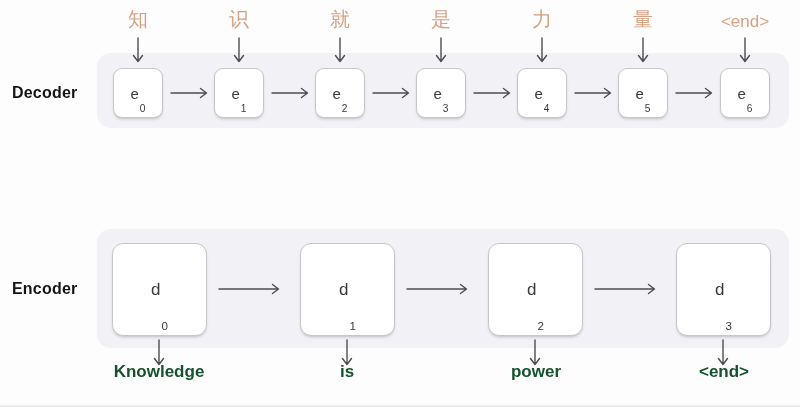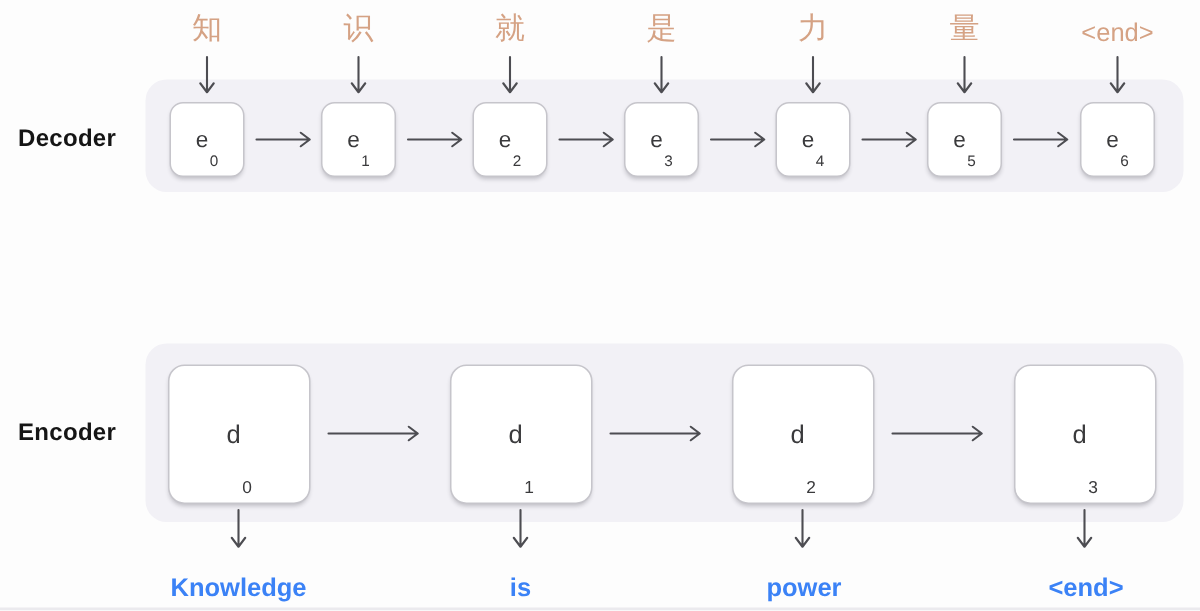--- a/index.html
+++ b/index.html
@@ -76,22 +76,22 @@
   }
   .token.input-token {
     top: 6px;
     color: #d5a284;
     font-size: 20px;
     font-weight: 500;
     line-height: 26px;
   }
   .token.input-token.end-tag { font-size: 17px; }
   .token.output-token {
-    top: 380px;
-    color: #3b82f6;
+    top: 360px;
+    color: #14532d;
     font-size: 17px;
     font-weight: 700;
     line-height: 24px;
   }
   .arr { position: absolute; }
   .arr svg { display: block; }
   .arr path {
     stroke: #4d4d52;
     stroke-width: 1.4;
     fill: none;

